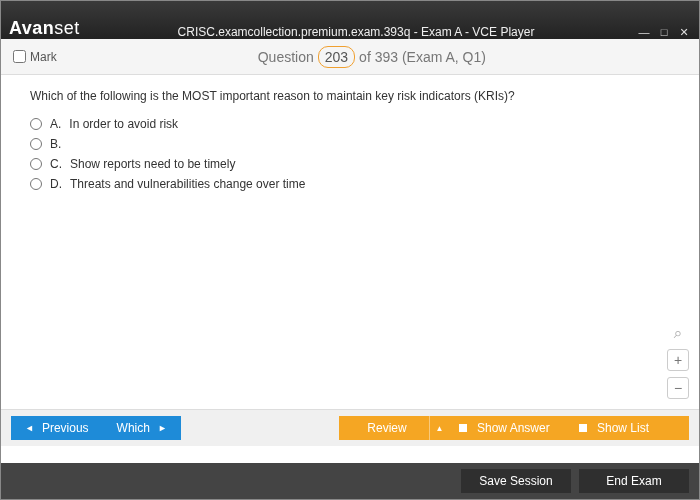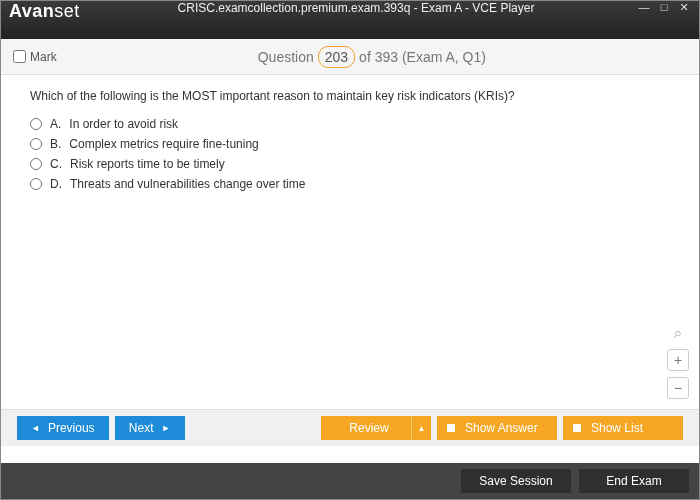--- a/index.html
+++ b/index.html
@@ -1,36 +1,36 @@
 <!DOCTYPE html>
 <html><head>
 <meta charset="utf-8">
 <style>
   * { box-sizing: border-box; margin: 0; padding: 0; }
   body { font-family: Arial, sans-serif; font-size: 12px; background: #fff; }
   .window { width: 700px; height: 500px; border: 1px solid #888; background: #fff; display: flex; flex-direction: column; position: relative; }
-  .titlebar { background: linear-gradient(#3a3a3a, #222); color: #fff; height: 38px; display: flex; align-items: flex-start; padding: 0 8px; position: relative; gap: 40px; }
+  .titlebar { background: linear-gradient(#3a3a3a, #222); color: #fff; height: 38px; display: flex; align-items: flex-end; padding: 0 8px; position: relative; gap: 40px; }
   .logo { font-size: 18px; font-weight: 300; letter-spacing: 0.5px; }
   .logo b { font-weight: 600; }
   .title { position: absolute; left: 12px; right: 0; text-align: center; font-size: 12px; color: #eee; pointer-events: none; }
   .win-controls { margin-left: auto; display: flex; gap: 6px; font-size: 11px; }
   .win-btn { width: 14px; text-align: center; cursor: pointer; color: #ddd; }
   .subheader { background: #f5f5f5; border-bottom: 1px solid #ddd; height: 36px; display: flex; align-items: center; padding: 16px 12px; color: #555; }
   .mark-wrap { display: flex; align-items: center; gap: 4px; }
   .mark-wrap input { width: 13px; height: 13px; }
   .qinfo { margin: 6px auto; font-size: 14px; color: #777; display: flex; align-items: center; gap: 4px; }
   .qnum-box { border: 1px solid #f0a030; padding: 2px 6px; border-radius: 10px; color: #555; }
   .content { flex: 1; padding: 14px 16px; color: #333; font-size: 12px; overflow: auto; position: relative; margin-left: 13px; }
   .question-text { margin-bottom: 14px; }
   .option { display: flex; align-items: center; gap: 8px; margin-bottom: 6px; }
   .option input { width: 12px; height: 12px; }
   .side-tools { position: absolute; right: 10px; bottom: 10px; display: flex; flex-direction: column; gap: 6px; align-items: center; }
   .tool-btn { width: 22px; height: 22px; border: 1px solid #ccc; border-radius: 3px; background: #fff; display: flex; align-items: center; justify-content: center; color: #777; cursor: pointer; font-size: 14px; }
   .tool-btn.zoom { border: none; font-size: 15px; color: #aaa; height: 20px; }
-  .footer1 { background: #f0f0f0; border-top: 1px solid #ddd; padding: 6px 16px; display: flex; gap: 6px; align-items: center; }
+  .footer1 { background: #f0f0f0; border-top: 1px solid #ddd; padding: 6px 10px; display: flex; gap: 0; align-items: center; }
   .footer2 { background: #444; padding: 6px 10px; display: flex; gap: 8px; justify-content: flex-end; margin-top: 17px; }
   .btn { height: 24px; display: inline-flex; align-items: center; justify-content: center; color: #fff; font-size: 12px; cursor: pointer; padding: 0 14px; min-width: 70px; }
   .btn-blue { background: #1e8bd8; }
   .btn-blue.prev::before { content: "◄"; font-size: 9px; margin-right: 8px; }
   .btn-blue.next::after { content: "►"; font-size: 9px; margin-left: 8px; }
   .btn-orange { background: #f5a623; }
   .btn-orange .sq { display: inline-block; width: 8px; height: 8px; background: #fff; margin-right: 10px; }
   .btn-orange.review { position: relative; padding-right: 28px; min-width: 110px; }
   .btn-orange.review .tri { position: absolute; right: 0; top: 0; bottom: 0; width: 20px; border-left: 1px solid rgba(255,255,255,0.4); display: flex; align-items: center; justify-content: center; font-size: 8px; }
   .btn-dark { background: #2f2f2f; min-width: 110px; }
@@ -68,43 +68,42 @@
     <div class="question-text">Which of the following is the MOST important reason to maintain key risk indicators (KRIs)?</div>
 
     <label class="option">
       <input type="radio" name="ans" style="">
       <span>A.</span>
       <span>In order to avoid risk</span>
     </label>
     <label class="option">
       <input type="radio" name="ans" style="">
       <span>B.</span>
-      <span>Complex metrics require fine-tuning</span>
     </label>
     <label class="option">
       <input type="radio" name="ans" style="">
       <span>C.</span>
-      <span>Risk reports time to be timely</span>
+      <span>Show reports need to be timely</span>
     </label>
     <label class="option">
       <input type="radio" name="ans" style="">
       <span>D.</span>
       <span>Threats and vulnerabilities change over time</span>
     </label>
 
     <div class="side-tools">
       <div class="tool-btn zoom">⌕</div>
       <div class="tool-btn">+</div>
       <div class="tool-btn">−</div>
     </div>
   </div>
 
   <div class="footer1">
     <div class="btn btn-blue prev">Previous</div>
-    <div class="btn btn-blue next">Next</div>
+    <div class="btn btn-blue next">Which</div>
     <div class="spacer"></div>
     <div class="btn btn-orange review">
       <span>Review</span>
       <span class="tri">▲</span>
     </div>
     <div class="btn btn-orange wide">
       <span class="sq"></span>
       <span>Show Answer</span>
     </div>
     <div class="btn btn-orange wide">

